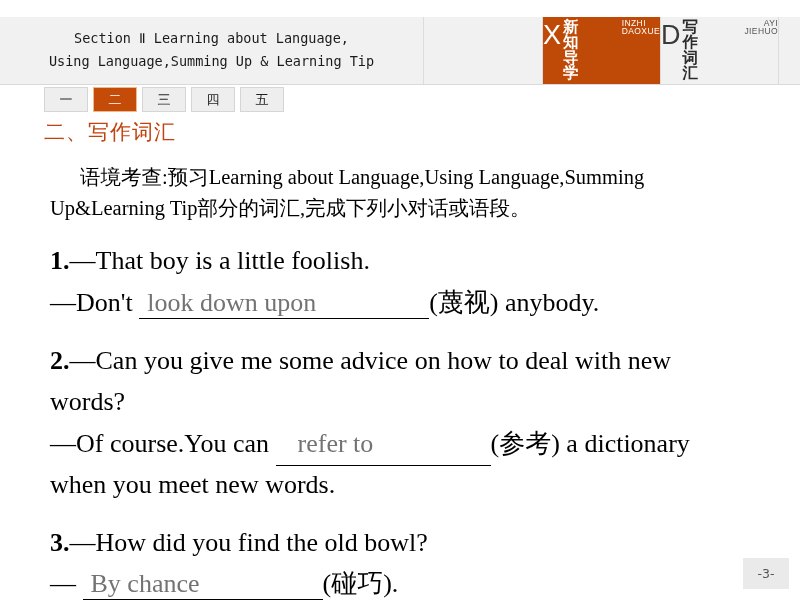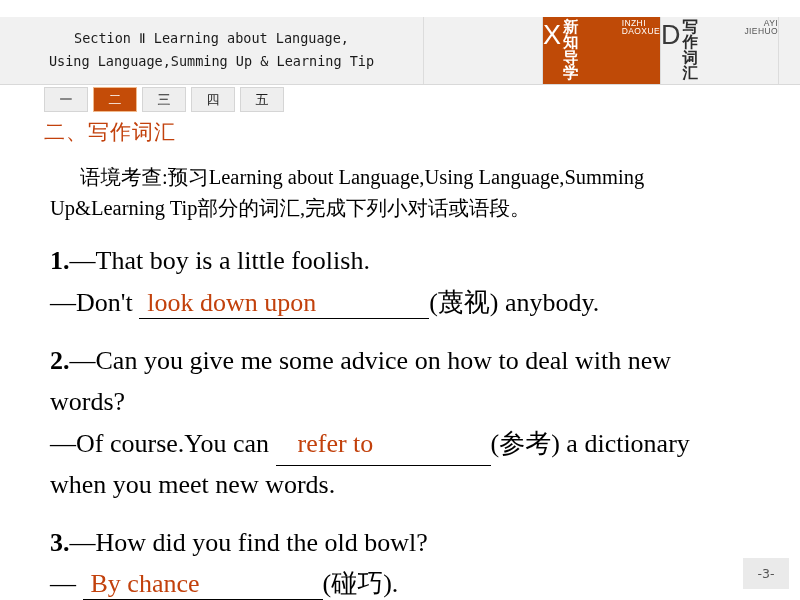--- a/index.html
+++ b/index.html
@@ -158,21 +158,21 @@
   .qline {
     white-space: normal;
   }
 
   
   .blank {
     position: relative;
     display: inline-block;
     border-bottom: 1.6px solid #000000;
     text-align: left;
-    color: #c2410c;
+    color: #737373;
     vertical-align: baseline;
     padding-left: 8px;
     box-sizing: border-box;
     line-height: 1.15;
   }
   .blank.raised {
     border-bottom: none;
     padding-left: 22px;
   }
   .blank.raised::after {

